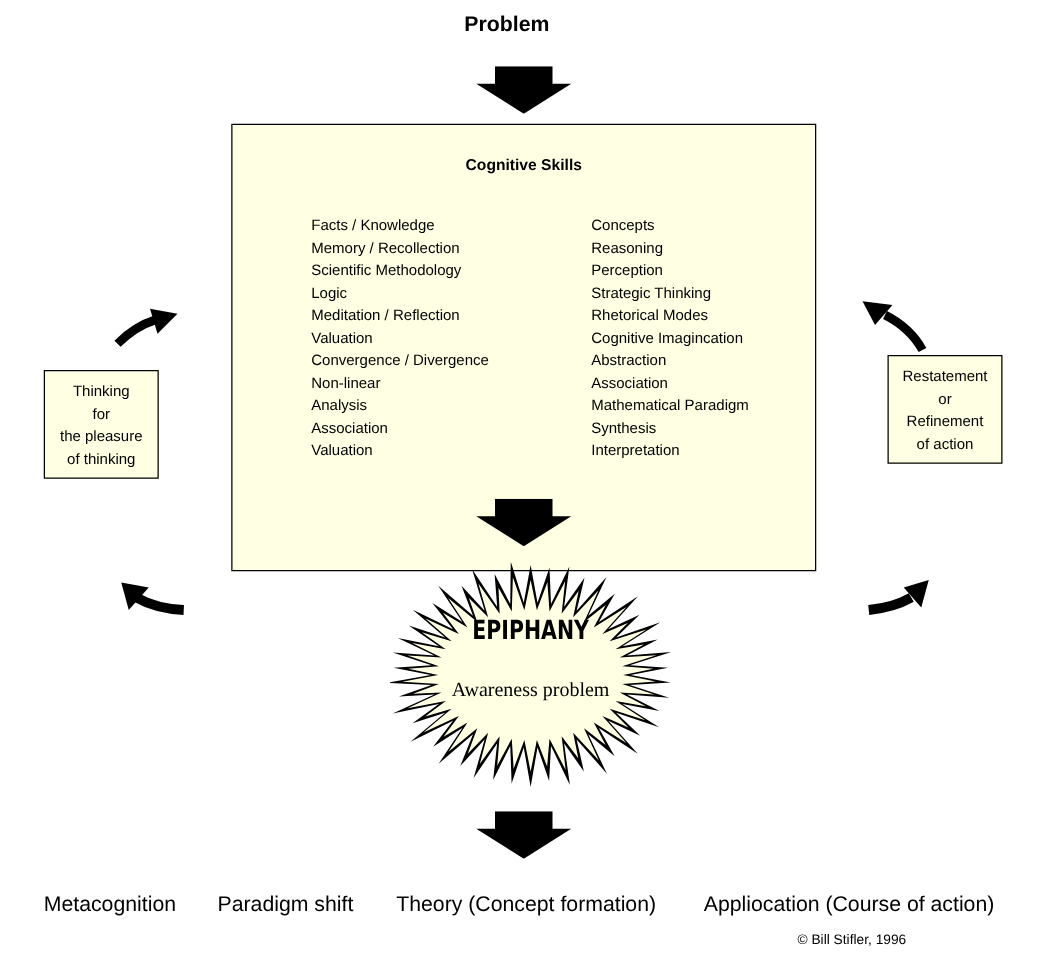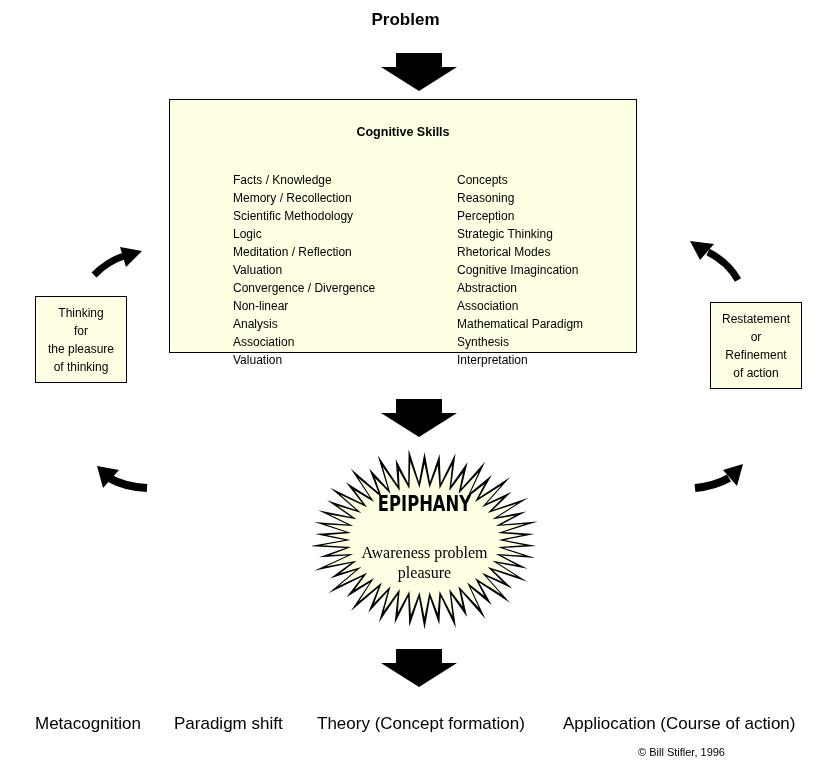--- a/index.html
+++ b/index.html
@@ -3,31 +3,31 @@
 <meta charset="utf-8">
 <style>
   html, body { margin: 0; padding: 0; background: #ffffff; }
   body { width: 839px; height: 770px; position: relative; overflow: hidden;
          font-family: "Liberation Sans", sans-serif; color: #000; }
   .abs { position: absolute; }
   .problem-title { left: 0; width: 811px; top: 10px; text-align: center;
                    font-size: 17px; font-weight: bold; }
   .arrow-down { width: 76px; height: 38px; }
   .panel { background: #ffffe4; border: 1px solid #000; box-sizing: border-box; }
-  .skills-box { left: 169px; top: 99px; width: 468px; height: 254px; }
+  .skills-box { left: 185px; top: 99px; width: 468px; height: 358px; }
   .skills-title { position: absolute; left: 0; width: 100%; top: 25px; text-align: center;
                   font-size: 12.5px; font-weight: bold; }
   .col { position: absolute; top: 71px; font-size: 12px; line-height: 18px; }
   .col-left { left: 63px; }
   .col-right { left: 287px; }
   .col div { white-space: nowrap; }
   .side-box { width: 92px; height: 87px; display: flex; align-items: center;
               justify-content: center; text-align: center; font-size: 12px; line-height: 18px; }
   .side-left { left: 35px; top: 296px; }
-  .side-right { left: 710px; top: 302px; text-align: center; }
+  .side-right { left: 710px; top: 284px; text-align: center; }
   .curve { width: 60px; height: 45px; }
   .burst { left: 312px; top: 450px; width: 225px; height: 180px; }
   .epiphany { left: 312px; width: 225px; top: 492px; text-align: center;
               font-family: "DejaVu Sans", sans-serif; font-weight: bold; font-size: 21px;
               transform: scaleX(0.78); letter-spacing: 0px; }
   .awareness { left: 312px; width: 225px; top: 543px; text-align: center;
                font-family: "Liberation Serif", serif; font-size: 16px; line-height: 20px; }
   .outcome { top: 714px; font-size: 17px; white-space: nowrap; }
   .copyright { left: 638px; top: 746px; font-size: 11px; white-space: nowrap; }
 </style>
@@ -112,21 +112,20 @@
   <polygon points="15,0 61,0 61,14 76,14 38,38 0,14 15,14" fill="#000"></polygon>
 </svg>
 
 <svg class="abs burst" id="burst" viewBox="0 0 225 180">
   <polygon id="burst-outer" fill="#000" points="112.5,2.0 118.0,32.1 127.6,3.9 128.8,33.2 143.5,3.2 139.3,35.3 155.6,12.1 149.3,38.5 173.2,11.6 158.6,42.6 179.8,25.0 167.1,47.6 198.4,26.9 174.6,53.4 199.6,41.7 180.9,59.9 216.3,47.7 185.9,66.9 214.2,61.6 189.5,74.4 225.1,71.6 191.8,82.1 222.6,84.1 192.5,90.0 224.5,96.0 191.8,97.9 223.3,108.1 189.5,105.6 215.6,118.8 185.9,113.1 215.3,131.8 180.9,120.1 200.2,138.6 174.6,126.6 198.2,152.9 167.1,132.4 179.7,154.9 158.6,137.4 173.5,168.9 149.3,141.5 155.1,167.1 139.3,144.7 143.9,177.9 128.8,146.8 127.3,174.7 118.0,147.9 112.5,179.5 107.0,147.9 97.3,176.8 96.2,146.8 82.5,174.0 85.7,144.7 66.9,172.4 75.7,141.5 56.2,162.8 66.4,137.4 38.9,161.0 57.9,132.4 34.5,147.3 50.4,126.6 16.4,143.3 44.1,120.1 18.0,128.5 39.1,113.1 2.1,120.8 35.5,105.6 7.1,107.2 33.2,97.9 -2.6,96.2 32.5,90.0 2.8,84.1 33.2,82.1 2.2,72.0 35.5,74.4 6.2,60.3 39.1,66.9 15.0,50.3 44.1,59.9 18.2,37.7 50.4,53.4 33.9,32.3 57.9,47.6 38.6,18.6 66.4,42.6 57.2,18.5 75.7,38.5 65.7,5.3 85.7,35.3 83.7,9.2 96.2,33.2 96.6,-0.7 107.0,32.1"></polygon>
   <polygon id="burst-inner" fill="#ffffe4" points="112.5,14.0 117.5,38.1 125.9,15.7 127.6,39.1 140.1,15.0 137.3,41.0 150.9,22.7 146.5,43.8 166.7,22.3 155.2,47.5 172.6,33.9 163.0,52.0 189.2,35.5 169.9,57.2 190.2,48.3 175.7,63.0 205.2,53.5 180.4,69.3 203.3,65.5 183.8,76.0 213.0,74.1 185.8,82.9 210.8,84.9 186.5,90.0 212.5,95.2 185.8,97.1 211.5,105.6 183.8,104.0 204.6,114.9 180.4,110.7 204.3,126.1 175.7,117.0 190.8,132.0 169.9,122.8 189.1,144.3 163.0,128.0 172.5,146.0 155.2,132.5 167.0,158.1 146.5,136.2 150.6,156.6 137.3,139.0 140.5,165.9 127.6,140.9 125.7,163.2 117.5,141.9 112.5,167.3 107.5,141.9 98.9,165.0 97.4,140.9 85.8,162.5 87.7,139.0 71.8,161.2 78.5,136.2 62.2,152.9 69.8,132.5 46.8,151.4 62.0,128.0 42.8,139.4 55.1,122.8 26.7,136.0 49.3,117.0 28.1,123.2 44.6,110.7 14.0,116.6 41.2,104.0 18.4,104.9 39.2,97.1 9.8,95.3 38.5,90.0 14.6,84.9 39.2,82.9 14.0,74.4 41.2,76.0 17.6,64.4 44.6,69.3 25.4,55.7 49.3,63.0 28.3,44.8 55.1,57.2 42.3,40.2 62.0,52.0 46.5,28.3 69.8,47.5 63.1,28.3 78.5,43.8 70.7,16.8 87.7,41.0 86.8,20.2 97.4,39.1 98.3,11.7 107.5,38.1"></polygon>
 </svg>
 <div class="abs epiphany">EPIPHANY</div>
 <div class="abs awareness">
   <div>Awareness problem</div>
-  <div>pleasure</div>
 </div>
 
 <svg class="abs arrow-down" style="left:381px; top:649px;" viewBox="0 0 76 38">
   <polygon points="15,0 61,0 61,14 76,14 38,38 0,14 15,14" fill="#000"></polygon>
 </svg>
 
 <div class="abs outcome" style="left:35px;">Metacognition</div>
 <div class="abs outcome" style="left:174px;">Paradigm shift</div>
 <div class="abs outcome" style="left:317px;">Theory (Concept formation)</div>
 <div class="abs outcome" style="left:563px;">Appliocation (Course of action)</div>

